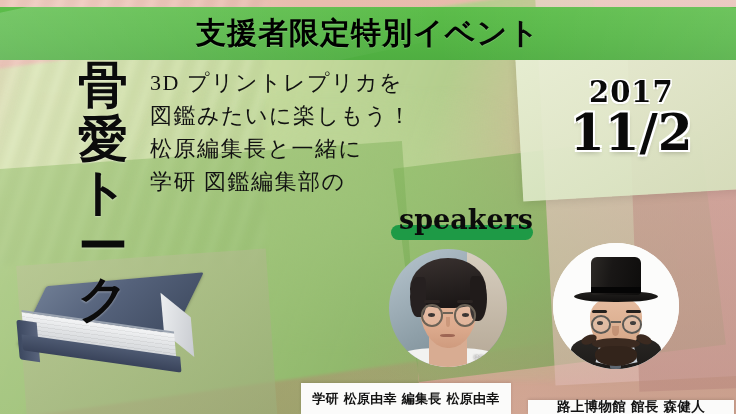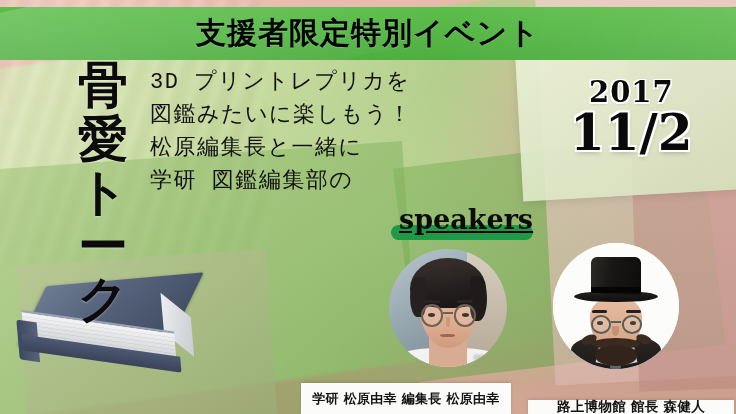--- a/index.html
+++ b/index.html
@@ -130,21 +130,21 @@
     letter-spacing:0;
     z-index:6;
     text-shadow:0 1px 2px rgba(255,255,255,.35);
   }
   .vtitle span { display:block; }
 
   
   .copy {
     position:absolute; left:150px; top:66px;
     z-index:5;
-    font-family:Liberation Mono, monospace;
+    font-family:Liberation Serif, serif;
     font-size:22px;
     line-height:33px;
     color:#111;
     letter-spacing:1.5px;
     white-space:nowrap;
   }
 
   
   .date {
     position:absolute; left:570px; top:78px;
@@ -164,21 +164,21 @@
     margin-top:2px;
     font-size:50px; font-weight:bold; line-height:.95;
     letter-spacing:0;
     text-shadow:
       -2px -2px 0 #fff, 2px -2px 0 #fff,
       -2px 2px 0 #fff, 2px 2px 0 #fff,
       0 3px 5px rgba(0,0,0,.22);
   }
 
   
-  .speakers-wrap { position:absolute; left:391px; top:206px; z-index:7;text-decoration:underline; }
+  .speakers-wrap { position:absolute; left:391px; top:206px; z-index:7; }
   .speakers-pill {
     position:absolute; left:0; top:19px;
     width:142px; height:15px;
     border-radius:9px;
     background:#1e9a46;
   }
   .speakers-text {
     position:relative;
     font-family:"DejaVu Serif", serif;
     font-weight:bold;

